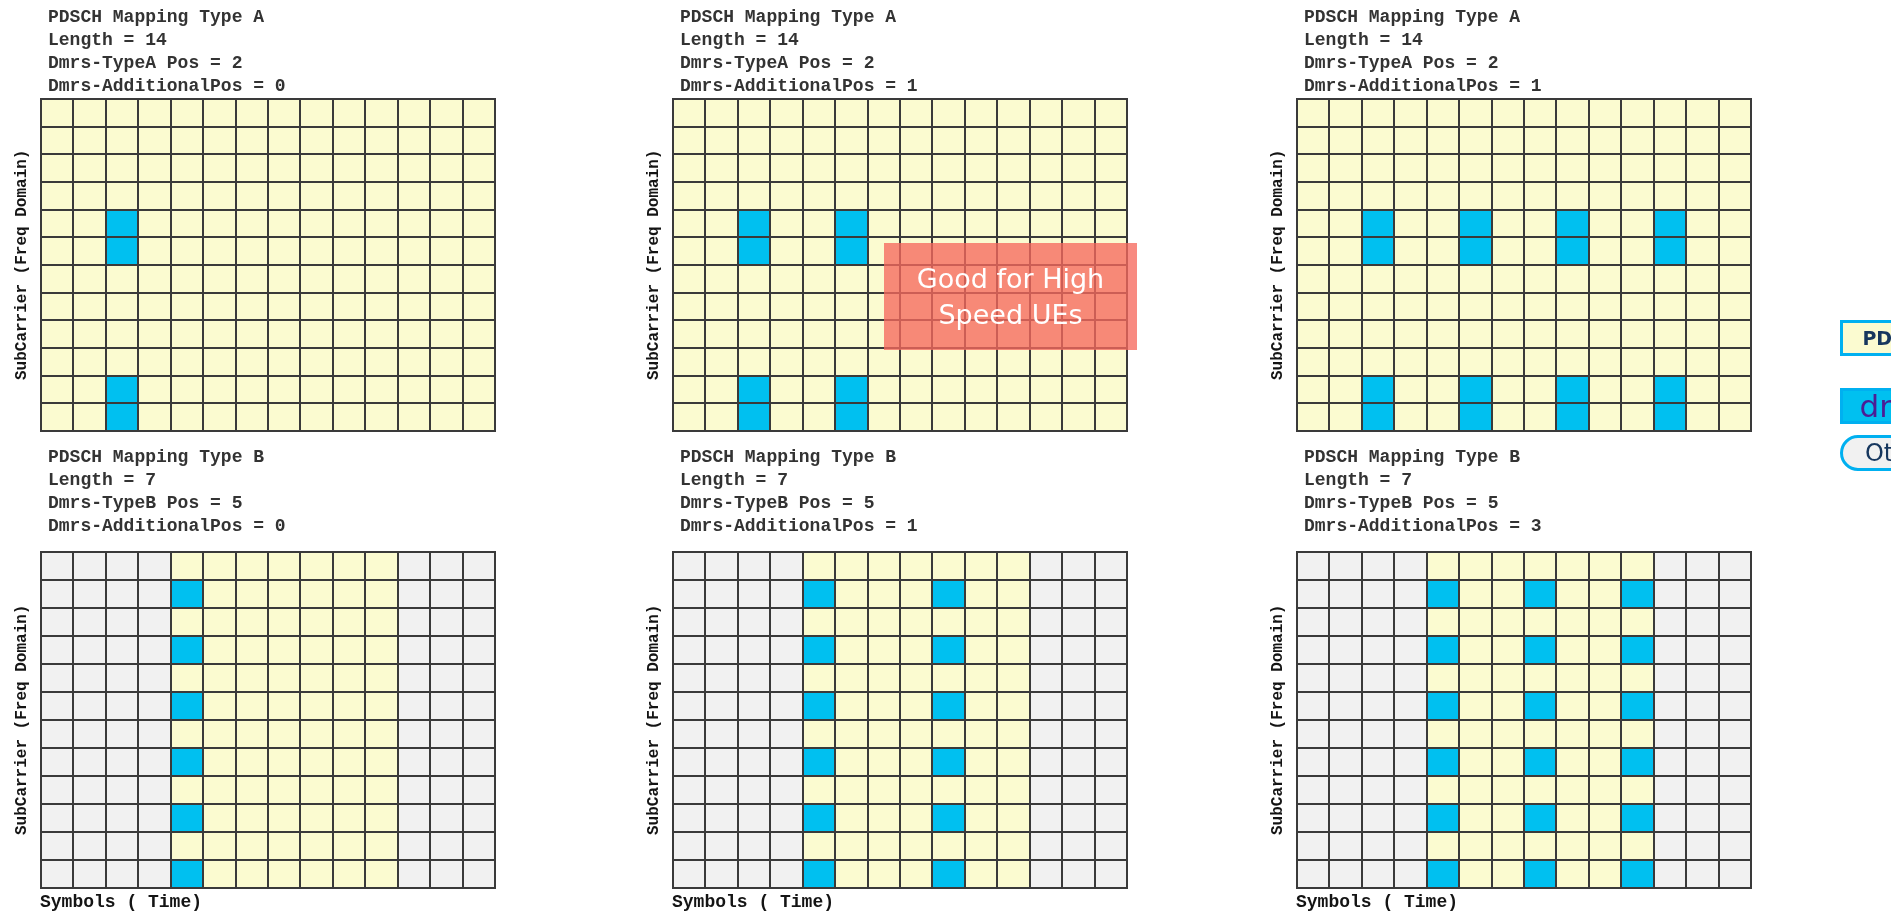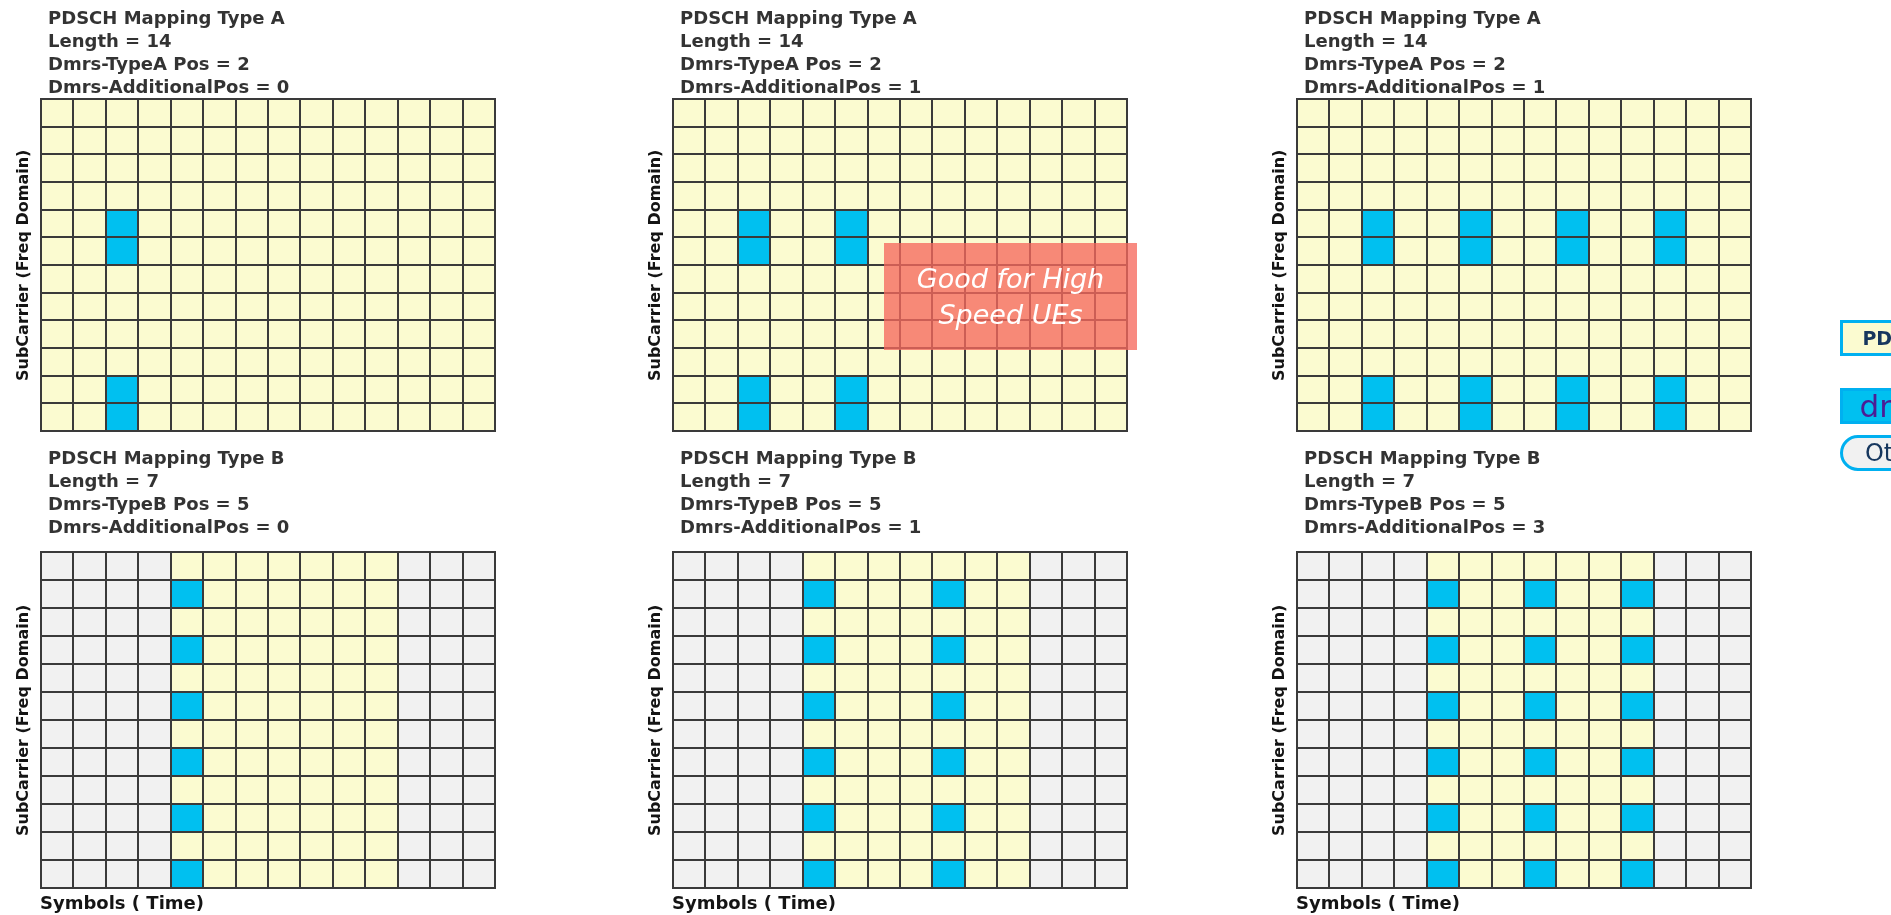--- a/index.html
+++ b/index.html
@@ -3,21 +3,21 @@
 <meta charset="utf-8">
 <style>
   html,body{margin:0;padding:0;background:#ffffff;}
   .page{
     position:relative;
     width:1891px;height:915px;
     background:#ffffff;
     font-family:"DejaVu Sans","Liberation Sans",sans-serif;
     overflow:hidden;
   }
-  .diagram{position:absolute;width:456px;height:440px;}
+  .diagram{position:absolute;width:456px;height:440px;font-family:Liberation Mono, monospace;}
   .d0{left:40px;top:0;}  .d1{left:672px;top:0;}  .d2{left:1296px;top:0;}
   .d3{left:40px;top:440px;} .d4{left:672px;top:440px;} .d5{left:1296px;top:440px;}
 
   .hdr{
     position:absolute;left:8px;top:6px;
     font-size:18px;font-weight:bold;line-height:23px;
     color:var(--header_text);white-space:nowrap;
   }
   .grid{
     position:absolute;left:0;top:98px;width:456px;height:334px;
@@ -42,21 +42,21 @@
     position:absolute;left:0;top:452px;width:456px;
     text-align:left;font-size:18px;font-weight:bold;color:#141414;
   }
 
   .overlay{
     position:absolute;left:884px;top:243px;width:253px;height:107px;
     box-sizing:border-box;padding:14px 12px;
     background:var(--overlay_bg);
     color:var(--overlay_text);
     display:flex;align-items:center;justify-content:center;text-align:center;
-    font-size:27px;line-height:36px;font-weight:normal;font-style:italic;
+    font-size:27px;line-height:36px;font-weight:normal;
   }
 
   .legend{position:absolute;left:1840px;top:320px;width:118px;}
   .legend-item{
     box-sizing:border-box;width:118px;height:36px;margin-bottom:11px;
     border:3px solid var(--legend_border);
     display:flex;align-items:center;justify-content:center;
   }
   .legend-item:last-child{margin-bottom:0;}
   .lg-pdsch{background:var(--pdsch);color:var(--legend_text);font-size:19px;font-weight:bold;}

